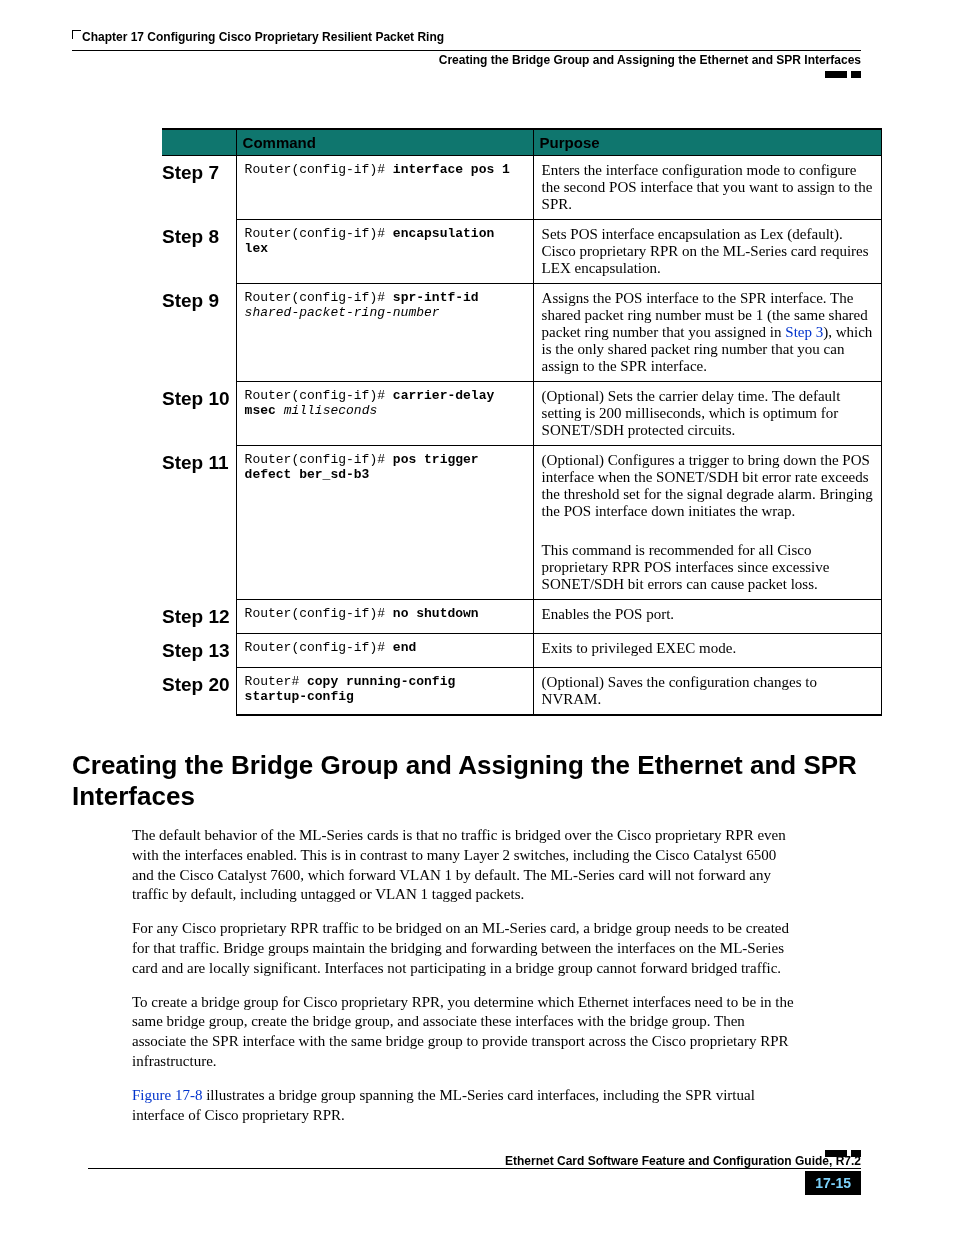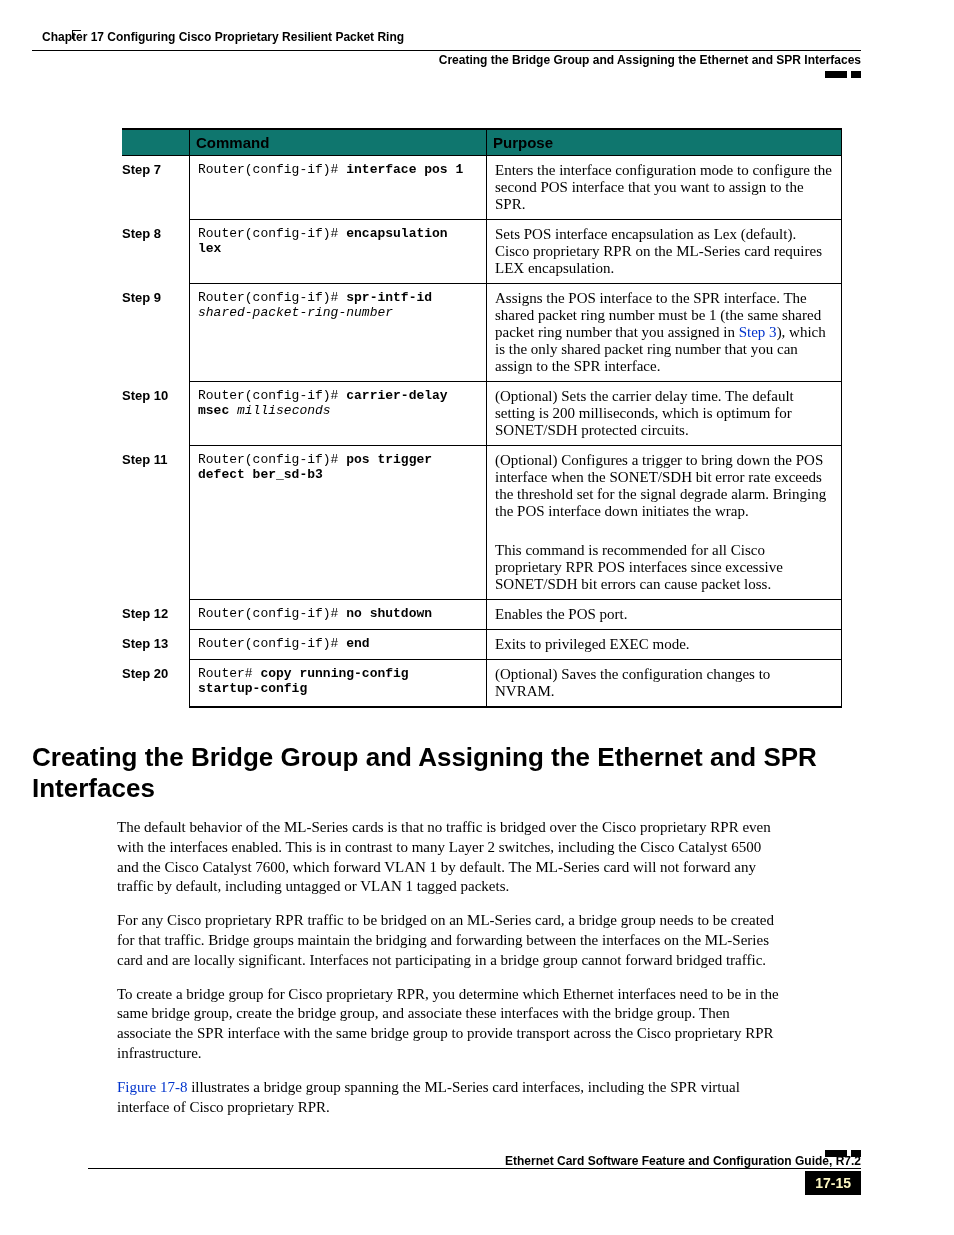--- a/index.html
+++ b/index.html
@@ -6,21 +6,21 @@
   margin: 0;
   font-family: "Times New Roman", Times, serif;
   font-size: 15px;
   color: #000;
   background: #fff;
 }
 .page {
   width: 933px;
   height: 1235px;
   position: relative;
-  padding: 30px 72px 60px 32px;
+  padding: 30px 72px 60px 72px;
   box-sizing: border-box;
 }
 .corner-top {
   position: absolute;
   top: 30px; left: 72px;
   width: 8px; height: 8px;
   border-left: 1px solid #000;
   border-top: 1px solid #000;
 }
 .header-top {
@@ -55,21 +55,21 @@
   font-weight: bold;
   text-align: left;
   padding: 4px 6px;
   border-top: 2px solid #000;
   border-bottom: 1px solid #000;
   background:#0f766e;
 }
 .cmd-table td.step {
   font-family: Arial, Helvetica, sans-serif;
   font-weight: bold;
-  font-size: 13px;
+  font-size: 19px;
   vertical-align: top;
   padding: 6px 6px 6px 0;
   white-space: nowrap;
 }
 .cmd-table td.command {
   border-left: 1px solid #000;
   border-right: 1px solid #000;
   border-top: 1px solid #000;
   vertical-align: top;
   padding: 6px 8px;
@@ -92,21 +92,21 @@
 .cmd-table th.purposecol { border-right:1px solid #000;}
 .p2 { margin-top: 22px; }
 .link { color: #0033cc; }
 h1.section {
   font-family: Arial, Helvetica, sans-serif;
   font-weight: bold;
   font-size: 26px;
   margin: 34px 0 14px 0;
 }
 .body-text {
-  margin-left: 85px;
+  margin-left: 60px;
   width: 662px;
 }
 .body-text p {
   margin: 0 0 14px 0;
   line-height: 1.32;
   font-size: 15px;
 }
 .footer {
   position: absolute;
   bottom: 40px; left: 88px; right: 72px;
@@ -115,21 +115,21 @@
 .footer-row {
   display:flex; justify-content: space-between; align-items: center;
   font-family: Arial, Helvetica, sans-serif;
   font-size: 12px;
   font-weight: bold;
   margin-top:2px;
 }
 .footer-right-top { text-align:right;}
 .footer-marks { display:flex; gap:4px; justify-content:flex-end; margin-bottom:-3px;}
 .page-num {
-  background:#000; color:#fef9c3;
+  background:#000; color:#7dd3fc;
   padding: 4px 10px;
   font-family: Arial, Helvetica, sans-serif;
   font-weight: bold;
   font-size: 14px;
 }
 </style>
 </head>
 <body>
 
 <div class="page">

